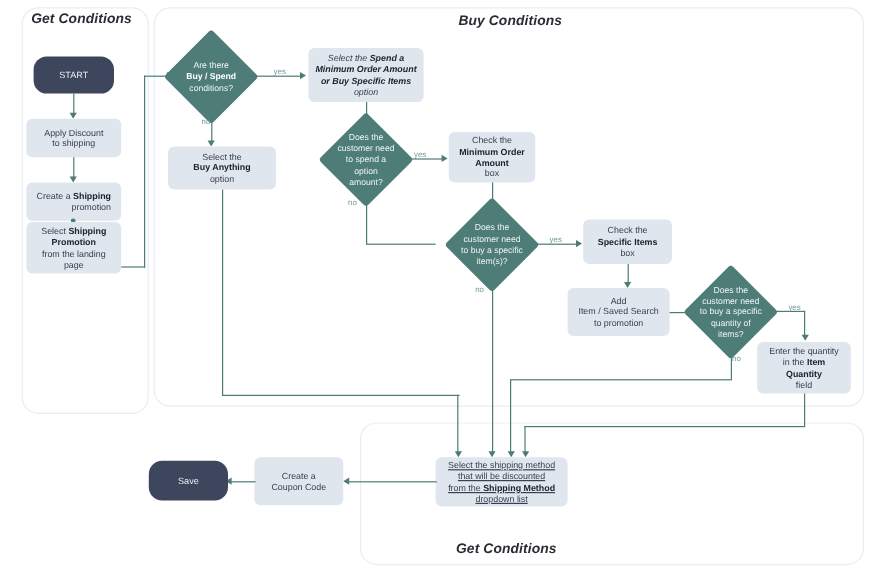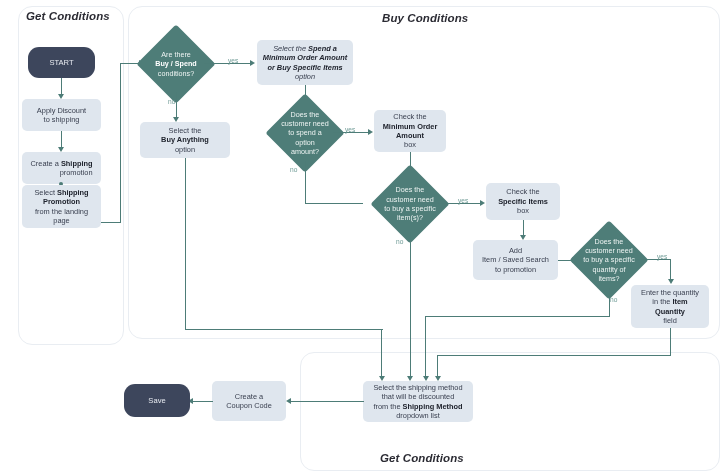--- a/index.html
+++ b/index.html
@@ -245,21 +245,21 @@
       <b>Quantity</b><br>
       <span>field</span>
     </span>
   </div>
 
   <div class="ln v" style="left:669.5px;top:328px;height:28px;"></div>
   <div class="ln h" style="left:437px;top:355px;width:233px;"></div>
   <div class="ln v" style="left:437px;top:355px;height:23px;"></div>
   <div class="arw down" style="left:434.5px;top:376px;"></div>
 
-  <div class="node box" style="left:363px;top:381px;width:110px;height:41px;">
+  <div class="node box" style="left:363px;top:381px;width:110px;height:41px;text-decoration:underline;">
     <span>
       <span>Select the shipping method</span><br>
       <span>that will be discounted</span><br>
       <span>from the </span><b>Shipping Method</b><br>
       <span>dropdown list</span>
     </span>
   </div>
 
   <div class="ln h" style="left:290px;top:401px;width:74px;"></div>
   <div class="arw left" style="left:286px;top:398px;"></div>

